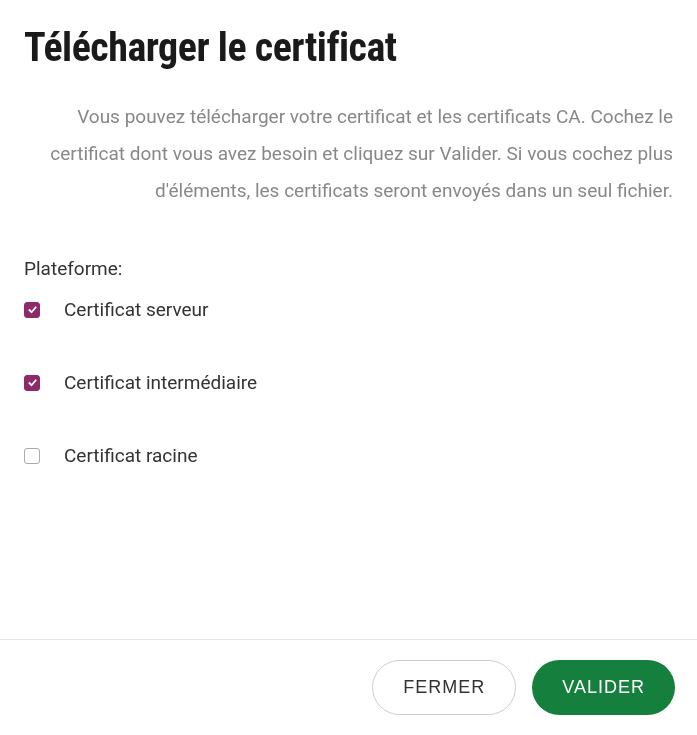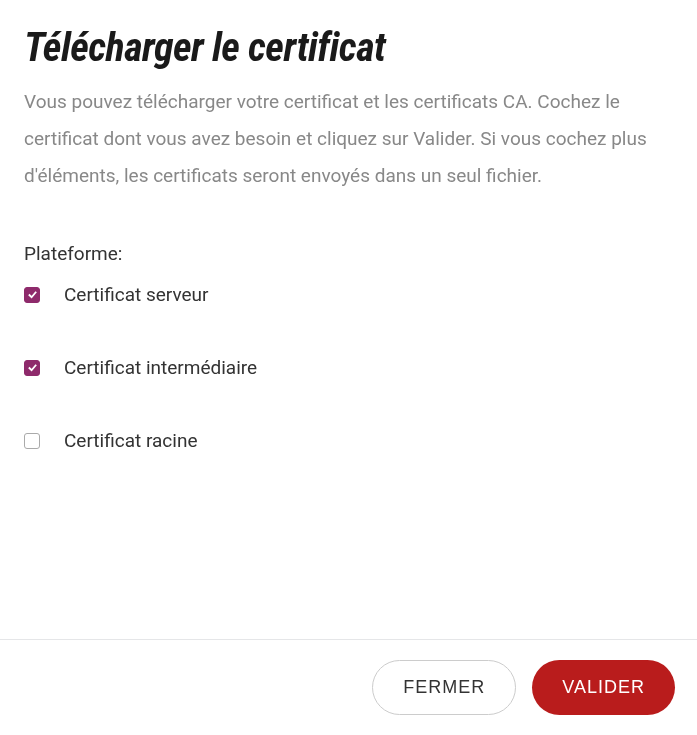--- a/index.html
+++ b/index.html
@@ -16,30 +16,30 @@
       flex-direction: column;
     }
     .dialog-content {
       flex: 1;
       padding: 24px 24px 0 24px;
     }
     .dialog-title {
       font-size: 40px;
       font-weight: 700;
       color: #1a1a1a;
-      margin-bottom: 12px;
+      margin-bottom: 27px;
       font-stretch: condensed;
       letter-spacing: -0.5px;
-      font-style: italic;
     }
     .dialog-description {
       font-size: 19px;
       color: #888;
       line-height: 1.95;
       margin-bottom: 48px;
+      text-align: right;
     }
     .field-label {
       font-size: 19px;
       color: #333;
       margin-bottom: 18px;
     }
     .select-wrapper {
       position: relative;
       margin-bottom: 36px;
     }
@@ -104,21 +104,21 @@
       border-radius: 999px;
       cursor: pointer;
       border: none;
     }
     .btn-secondary {
       background: #fff;
       color: #333;
       border: 1.5px solid #ccc;
     }
     .btn-primary {
-      background: #b91c1c;
+      background: #15803d;
       color: #fff;
     }
   </style>
 </head>
 <body>
 
 <div class="dialog-content">
   <h1 class="dialog-title">Télécharger le certificat</h1>
   <p class="dialog-description">Vous pouvez télécharger votre certificat et les certificats CA. Cochez le certificat dont vous avez besoin et cliquez sur Valider. Si vous cochez plus d'éléments, les certificats seront envoyés dans un seul fichier.</p>
 

